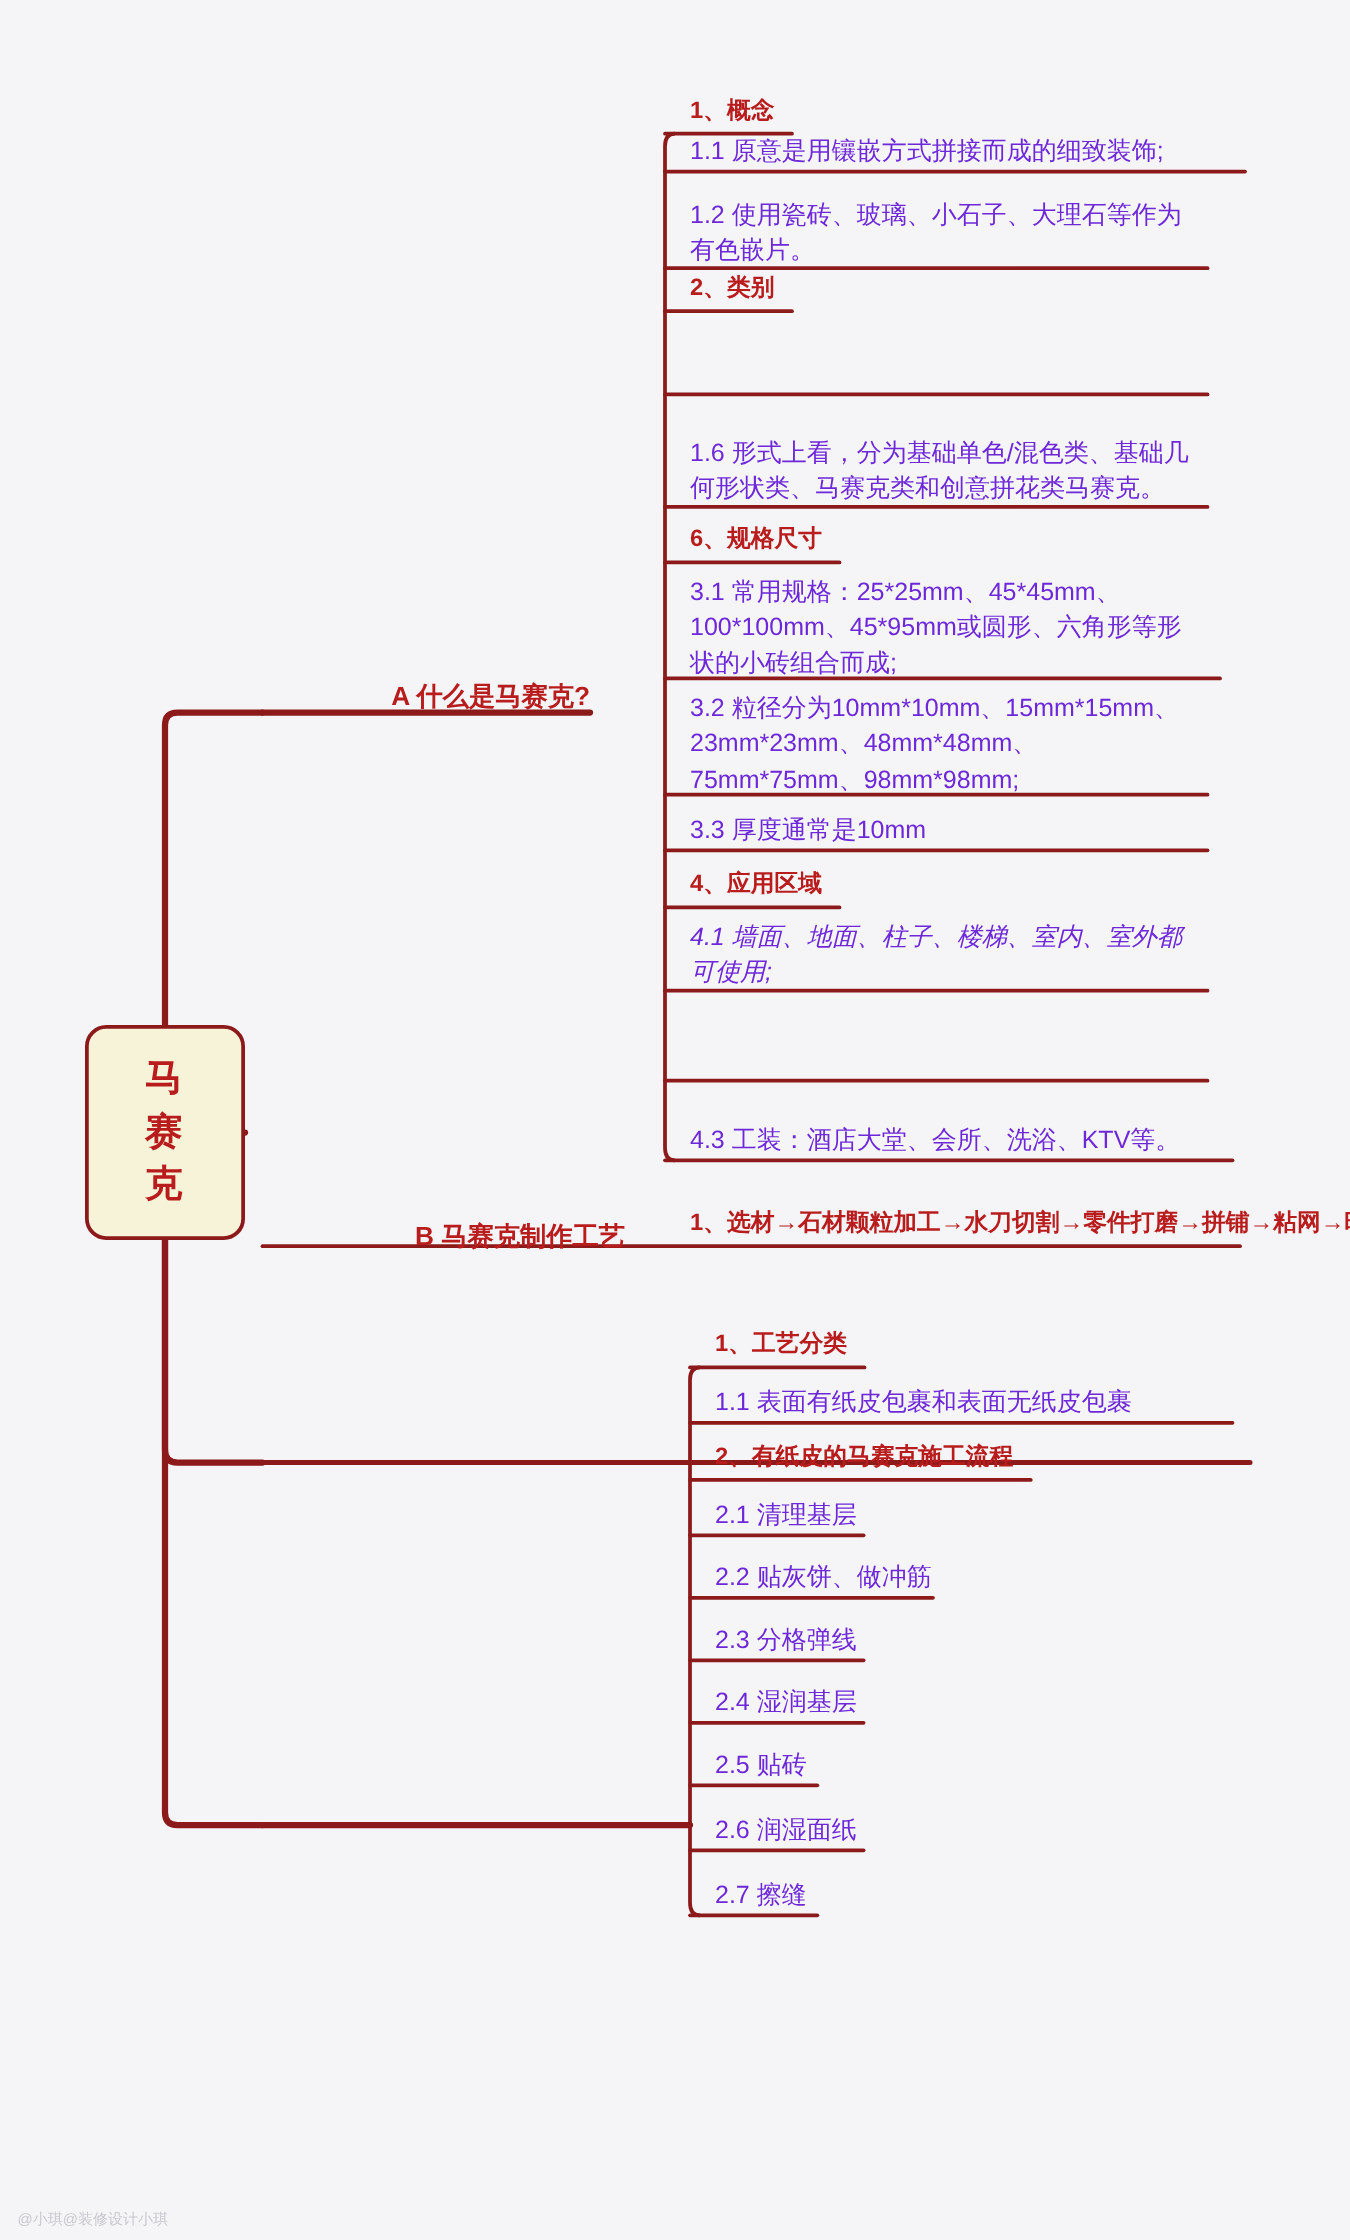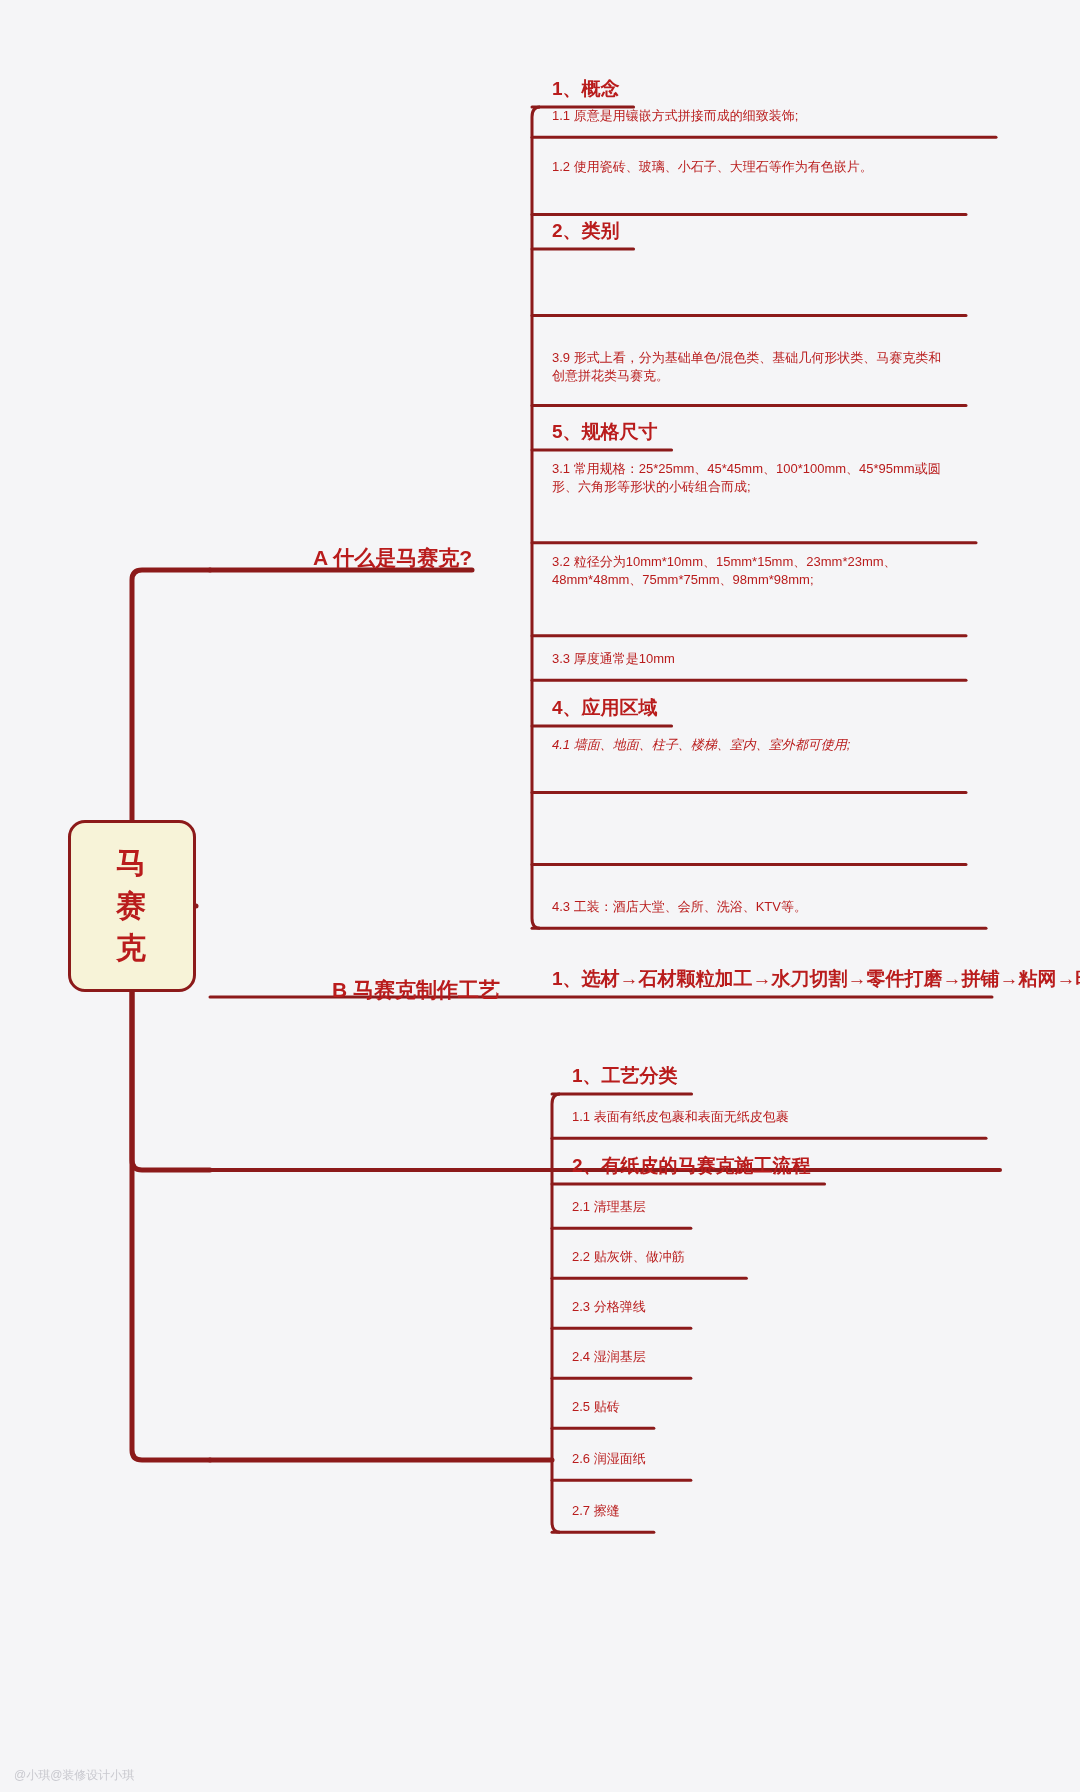--- a/index.html
+++ b/index.html
@@ -46,22 +46,22 @@
     white-space: nowrap;
   }
   
   .h2 {
     font-size: 19px;
     font-weight: bold;
     white-space: nowrap;
   }
   
   .leaf {
-    font-size: 13px;
-    color: #b91c1c;
+    font-size: 20px;
+    color: #6d28d9;
   }
   .watermark {
     position: absolute;
     left: 14px; bottom: 8px;
     font-size: 12px;
     color: #c9c9cf;
     white-space: nowrap;
   }
 </style>
 </head>
@@ -117,23 +117,23 @@
     <div class="rtext">马赛克</div>
   </div>
 
   <div class="node branch" style="left:200px; top:543px; width:272px;">A 什么是马赛克?</div>
 
   <div class="node h2" style="left:552px; top:76px;">1、概念</div>
   <div class="node leaf" style="left:552px; top:107px; width:430px;">1.1 原意是用镶嵌方式拼接而成的细致装饰;</div>
   <div class="node leaf" style="left:552px; top:158px; width:400px;">1.2 使用瓷砖、玻璃、小石子、大理石等作为有色嵌片。</div>
 
   <div class="node h2" style="left:552px; top:218px;">2、类别</div>
-  <div class="node leaf" style="left:552px; top:349px; width:400px;">3.9 形式上看，分为基础单色/混色类、基础几何形状类、马赛克类和创意拼花类马赛克。</div>
+  <div class="node leaf" style="left:552px; top:349px; width:400px;">1.6 形式上看，分为基础单色/混色类、基础几何形状类、马赛克类和创意拼花类马赛克。</div>
 
-  <div class="node h2" style="left:552px; top:419px;">5、规格尺寸</div>
+  <div class="node h2" style="left:552px; top:419px;">6、规格尺寸</div>
   <div class="node leaf" style="left:552px; top:460px; width:410px;">3.1 常用规格：25*25mm、45*45mm、100*100mm、45*95mm或圆形、六角形等形状的小砖组合而成;</div>
   <div class="node leaf" style="left:552px; top:553px; width:400px;">3.2 粒径分为10mm*10mm、15mm*15mm、23mm*23mm、48mm*48mm、75mm*75mm、98mm*98mm;</div>
   <div class="node leaf" style="left:552px; top:650px; width:400px;">3.3 厚度通常是10mm</div>
 
   <div class="node h2" style="left:552px; top:695px;">4、应用区域</div>
   <div class="node leaf" style="left:552px; top:736px; width:400px;font-style:italic;">4.1 墙面、地面、柱子、楼梯、室内、室外都可使用;</div>
   <div class="node leaf" style="left:552px; top:898px; width:420px;">4.3 工装：酒店大堂、会所、洗浴、KTV等。</div>
 
   <div class="node branch" style="left:200px; top:975px; width:300px;">B 马赛克制作工艺</div>
   <div class="node h2" style="left:552px; top:966px; width:420px; text-align:left;">1、选材→石材颗粒加工→水刀切割→零件打磨→拼铺→粘网→晾干→质检→包装。</div>

